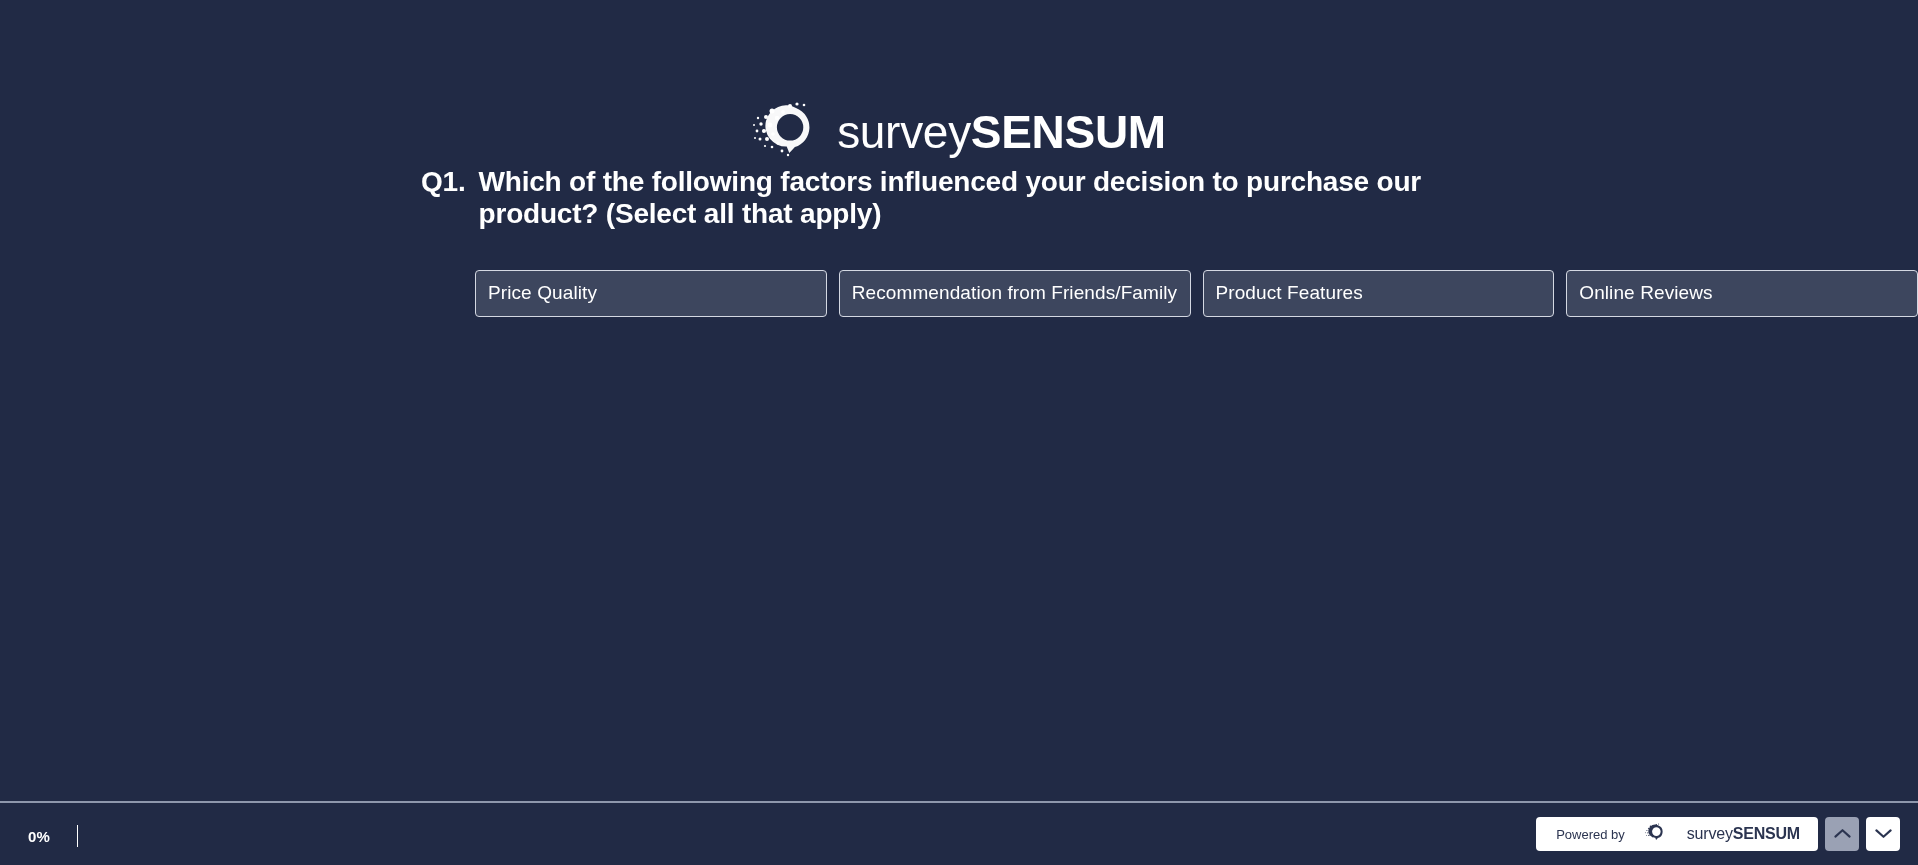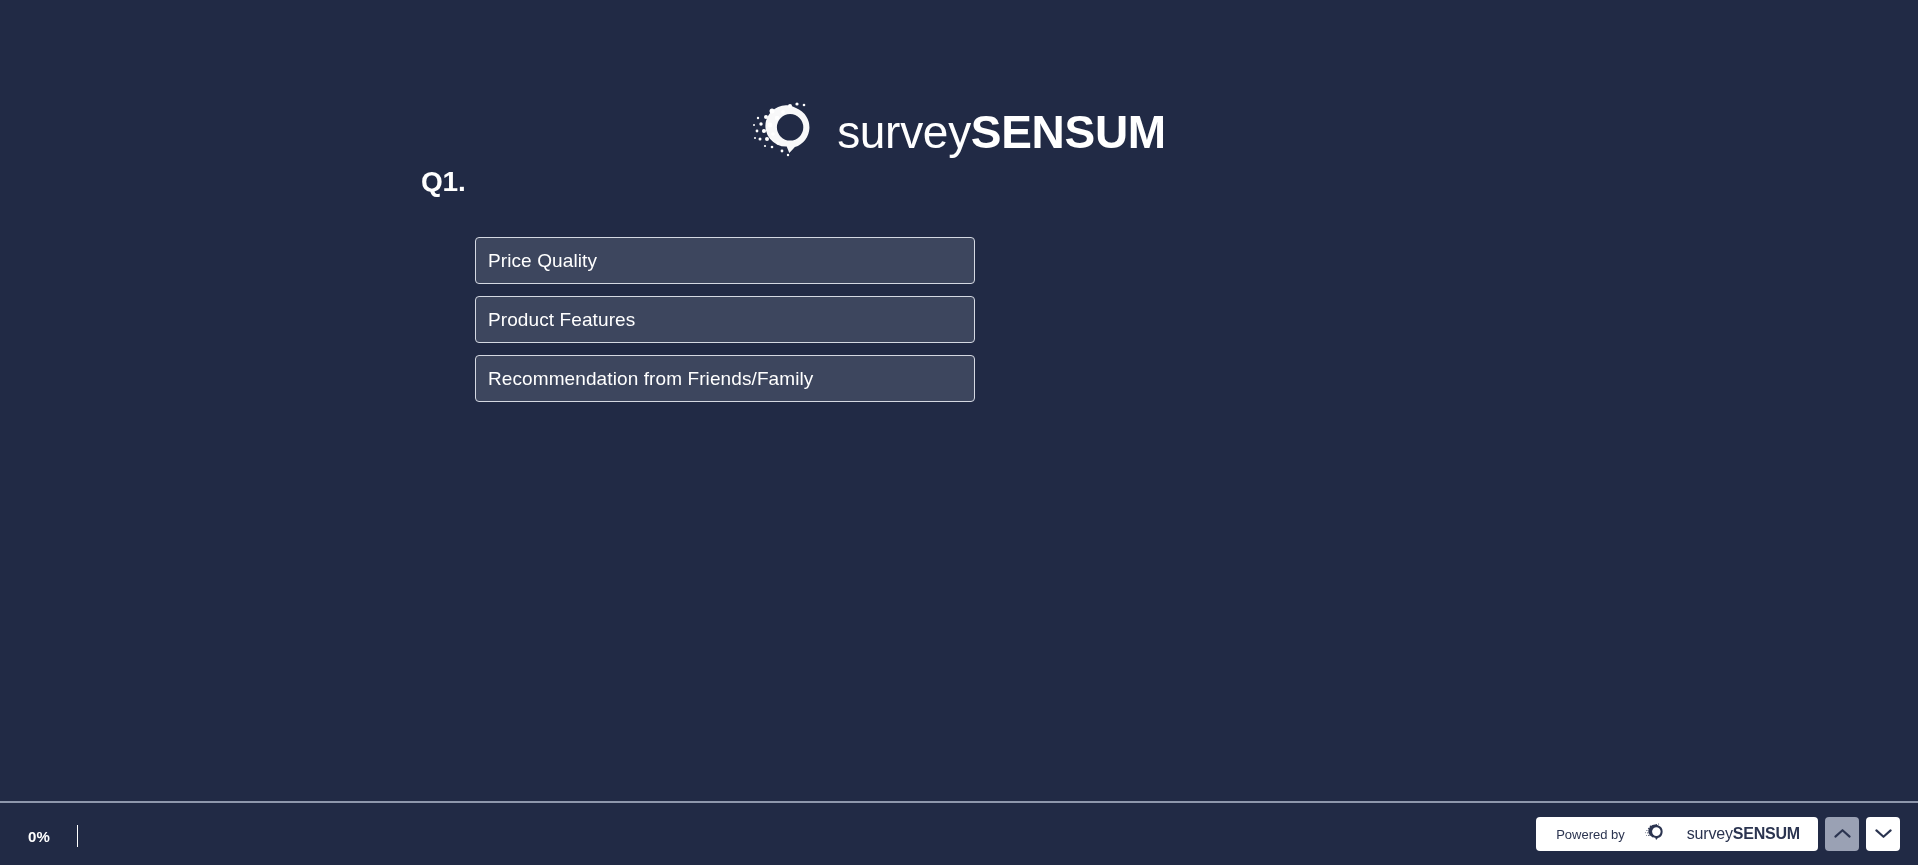--- a/index.html
+++ b/index.html
@@ -67,21 +67,20 @@
     line-height:1.16;
     max-width:996px;
     letter-spacing:-0.2px;
   }
 
   
   .options {
     margin-top:39px;
     padding-left:475px;
     display:flex;
-    flex-direction:column;
     gap:12px;
   }
 
   .option {
     width:500px;
     height:47px;
     background:#3d465e;
     border:1px solid #d4d8e2;
     border-radius:4px;
     display:flex;
@@ -221,27 +220,29 @@
       </svg>
     </span>
     <span class="logo-word">
       <span class="lw-light">survey</span><span class="lw-bold">SENSUM</span>
     </span>
   </div>
 
   <div class="q-block">
     <div class="q-row">
       <span class="q-num">Q1.</span>
+      <span class="q-text">Which of the following factors influenced your decision to purchase our product? (Select all that apply)</span>
     </div>
   </div>
 
   <div class="options">
     <button class="option">Price Quality</button>
+    <button class="option">Recommendation from Friends/Family</button>
     <button class="option">Product Features</button>
-    <button class="option">Recommendation from Friends/Family</button>
+    <button class="option">Online Reviews</button>
   </div>
 
 </div>
 
 <div class="footer-divider"></div>
 
 <div class="footer">
 
   <div class="progress-group">
     <span class="progress-pct">0%</span>

